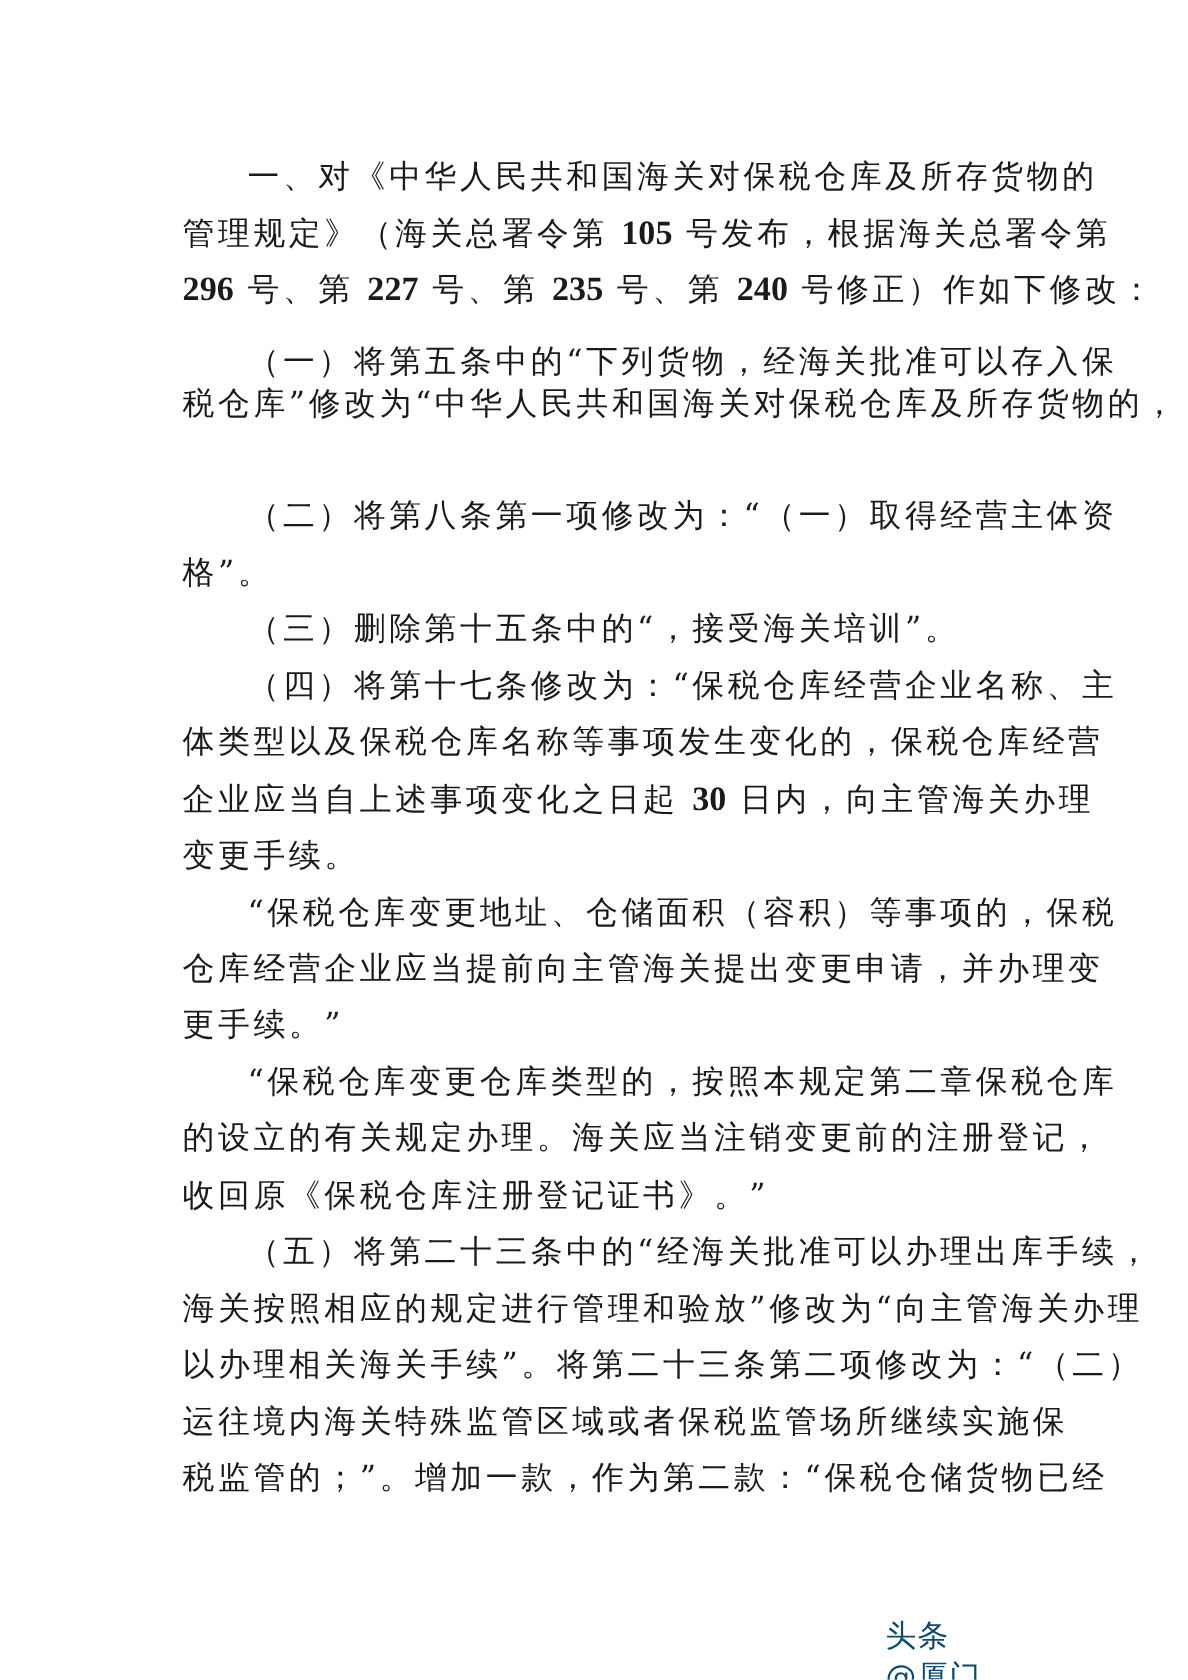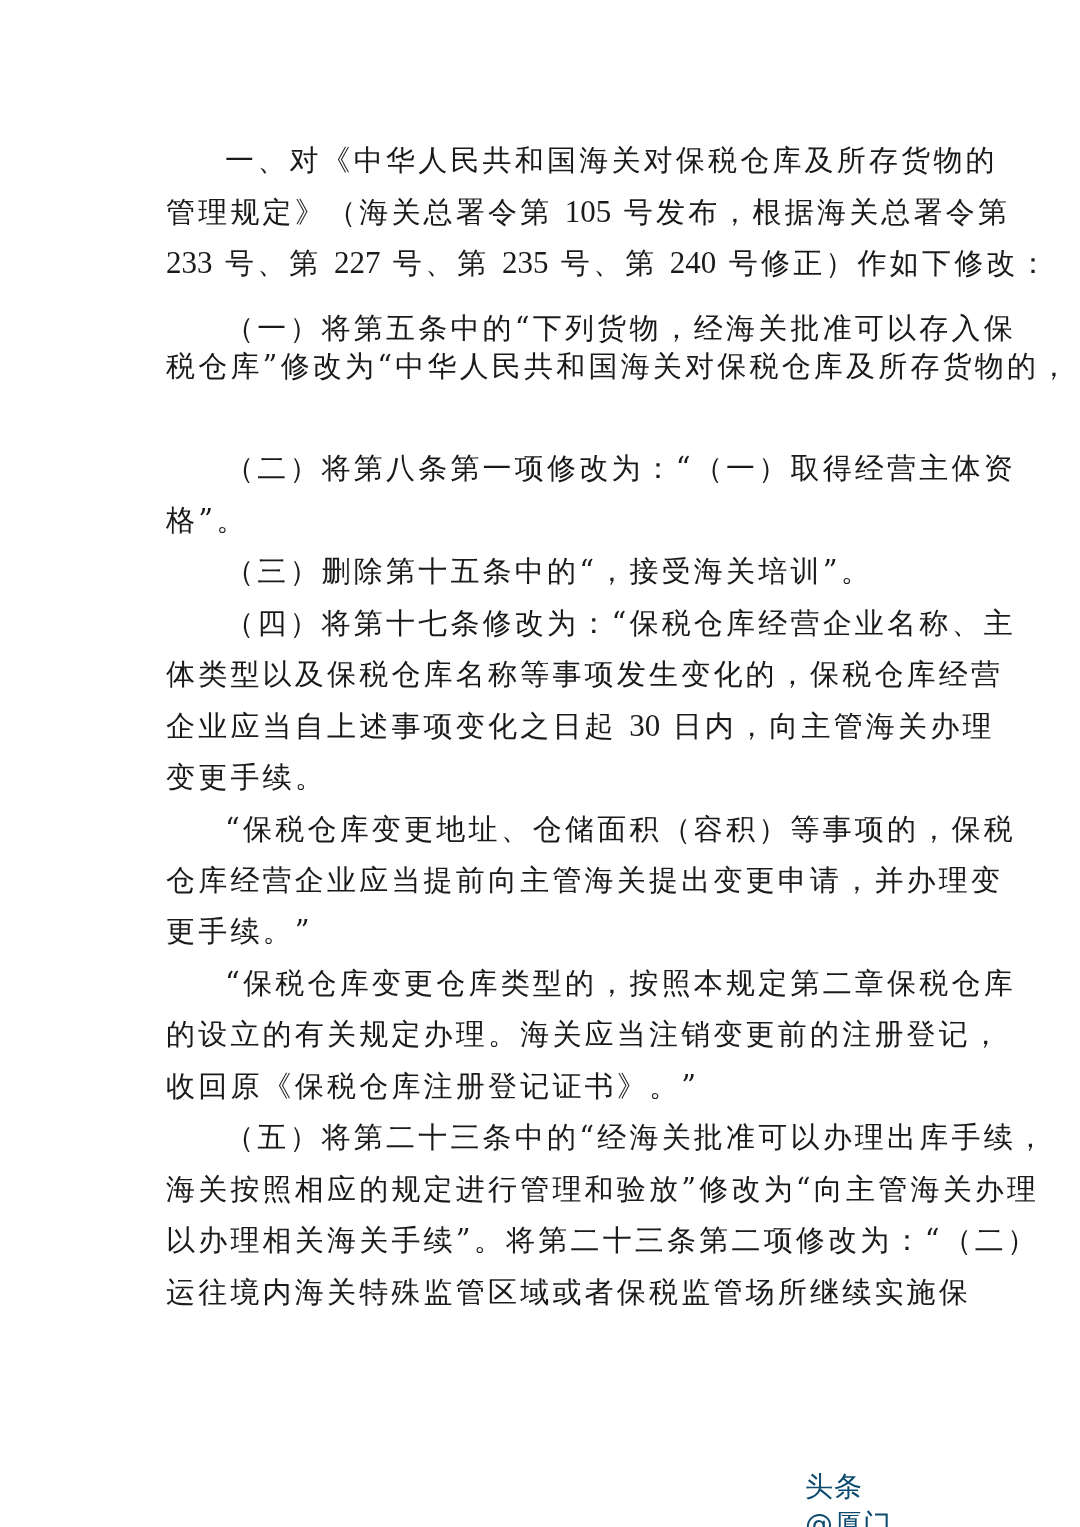--- a/index.html
+++ b/index.html
@@ -3,32 +3,32 @@
   <meta charset="utf-8">
   <style>
     html, body { margin: 0; padding: 0; background: #ffffff; }
     body { width: 1080px; height: 1527px; position: relative; overflow: hidden;
            font-family: "DejaVu Serif", "Liberation Serif", serif; color: #1a1a1a; }
     .page { position: absolute; left: 0; top: 0; width: 892px; height: 1527px; }
     .line { position: absolute; left: 166px; width: 750px; font-size: 29px; line-height: 40px;
             white-space: nowrap; letter-spacing: 3.2px; }
     .line.indent { left: 225px; width: 690px; }
     .line.just { text-align: justify; text-align-last: justify; }
-    .num { font-family: "Liberation Serif", serif; font-weight: normal; font-size: 31px; letter-spacing: 0; margin-top: 48px; }
+    .num { font-family: "Liberation Serif", serif; font-weight: bold; font-size: 31px; letter-spacing: 0; margin-top: 48px; }
     .watermark { position: absolute; left: 805px; top: 1468px; font-family: "DejaVu Sans", sans-serif;
                  font-size: 28px; color: #0c4a6e; letter-spacing: 1px;
                  text-shadow: 1px 1px 0 #fff, -1px -1px 0 #fff; }
   </style>
 </head>
 <body>
 
 <div class="page">
   <div class="line indent just" style="top:140px">一、对《中华人民共和国海关对保税仓库及所存货物的</div>
   <div class="line just" style="top:192px">管理规定》（海关总署令第 <span class="num">105</span> 号发布，根据海关总署令第</div>
-  <div class="line just" style="top:243px"><span class="num">233</span> 号、第 <span class="num">227</span> 号、第 <span class="num">235</span> 号、第 <span class="num">240</span> 号修正）作如下修改：</div>
+  <div class="line just" style="top:243px"><span class="num">296</span> 号、第 <span class="num">227</span> 号、第 <span class="num">235</span> 号、第 <span class="num">240</span> 号修正）作如下修改：</div>
 
   <div class="line indent just" style="top:308px">（一）将第五条中的“下列货物，经海关批准可以存入保</div>
   <div class="line just" style="top:346px">税仓库”修改为“中华人民共和国海关对保税仓库及所存货物的，</div>
 
   <div class="line indent just" style="top:448px">（二）将第八条第一项修改为：“（一）取得经营主体资</div>
   <div class="line" style="top:500px">格”。</div>
 
   <div class="line indent" style="top:551px">（三）删除第十五条中的“，接受海关培训”。</div>
 
   <div class="line indent just" style="top:603px">（四）将第十七条修改为：“保税仓库经营企业名称、主</div>
@@ -41,15 +41,16 @@
   <div class="line" style="top:911px">更手续。”</div>
 
   <div class="line indent just" style="top:963px">“保税仓库变更仓库类型的，按照本规定第二章保税仓库</div>
   <div class="line just" style="top:1014px">的设立的有关规定办理。海关应当注销变更前的注册登记，</div>
   <div class="line" style="top:1066px">收回原《保税仓库注册登记证书》。”</div>
 
   <div class="line indent just" style="top:1117px">（五）将第二十三条中的“经海关批准可以办理出库手续，</div>
   <div class="line just" style="top:1169px">海关按照相应的规定进行管理和验放”修改为“向主管海关办理</div>
   <div class="line just" style="top:1220px">以办理相关海关手续”。将第二十三条第二项修改为：“（二）</div>
   <div class="line just" style="top:1272px">运往境内海关特殊监管区域或者保税监管场所继续实施保</div>
+  <div class="line just" style="top:1323px">税监管的；”。增加一款，作为第二款：“保税仓储货物已经</div>
 
   <div class="watermark">头条 @厦门汉连集团</div>
 </div>
 
 </body></html>

